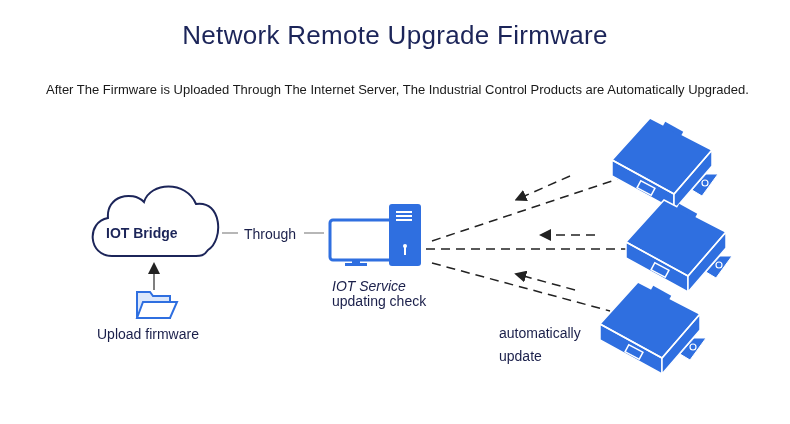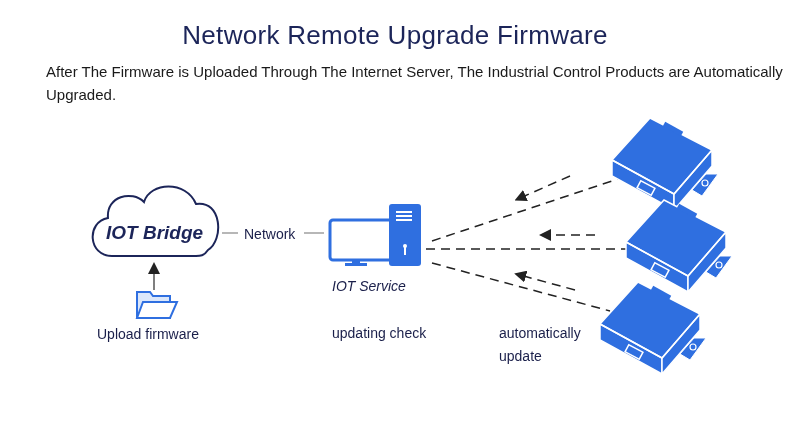--- a/index.html
+++ b/index.html
@@ -1,18 +1,18 @@
 <!DOCTYPE html>
 <html><head>
 <meta charset="utf-8">
 <style>
   html,body{margin:0;padding:0;background:#fff;}
   body{width:790px;height:424px;position:relative;overflow:hidden;font-family:"Liberation Sans",sans-serif;}
   .title{position:absolute;left:0;width:790px;top:20px;text-align:center;font-size:26px;color:#1c2559;letter-spacing:0.3px;}
-  .subtitle{position:absolute;left:46px;top:60px;width:740px;font-size:15px;line-height:23px;color:#1a1a1a;}
+  .subtitle{position:absolute;left:46px;top:78px;width:740px;font-size:13px;line-height:23px;color:#1a1a1a;}
   .label{position:absolute;font-size:14px;color:#1a1f4a;line-height:16px;}
   svg.diag{position:absolute;left:0;top:0;}
 </style>
 </head>
 <body>
 
 <div class="title">Network Remote Upgrade Firmware</div>
 <div class="subtitle">After The Firmware is Uploaded Through The Internet Server, The Industrial Control Products are Automatically Upgraded.</div>
 
 <svg class="diag" width="790" height="424" viewBox="0 0 790 424">
@@ -71,19 +71,19 @@
       <use href="#device" transform="translate(612,130)"></use>
     </g>
   <g>
       <use href="#device" transform="translate(626,212)"></use>
     </g>
   <g>
       <use href="#device" transform="translate(600,294)"></use>
     </g>
 </svg>
 
-<div class="label" style="left:106px;top:222px;font-size:19px;line-height:22px;font-weight:bold;color:#1c2559;font-style:italic;">IOT Bridge</div>
+<div class="label" style="left:106px;top:222px;font-size:14px;line-height:22px;font-weight:bold;color:#1c2559;">IOT Bridge</div>
 <div class="label" style="left:97px;top:326px;text-align:right;">Upload firmware</div>
-<div class="label" style="left:244px;top:226px;">Network</div>
+<div class="label" style="left:244px;top:226px;">Through</div>
 <div class="label" style="left:332px;top:278px;font-style:italic;">IOT Service</div>
-<div class="label" style="left:332px;top:293px;margin-top:32px;">updating check</div>
+<div class="label" style="left:332px;top:293px;">updating check</div>
 <div class="label" style="left:499px;top:324px;margin-top:24px;">update</div>
 <div class="label" style="left:499px;top:325px;">automatically</div>
 
 </body></html>

